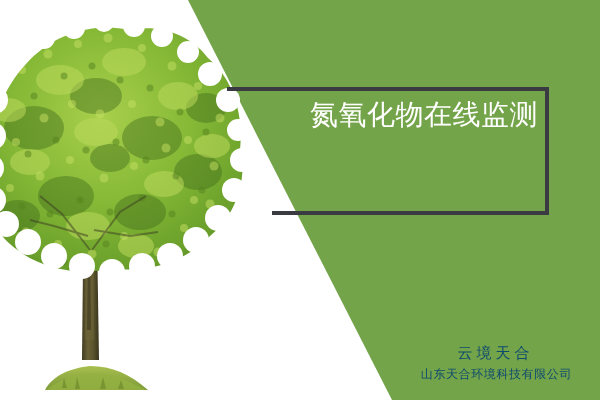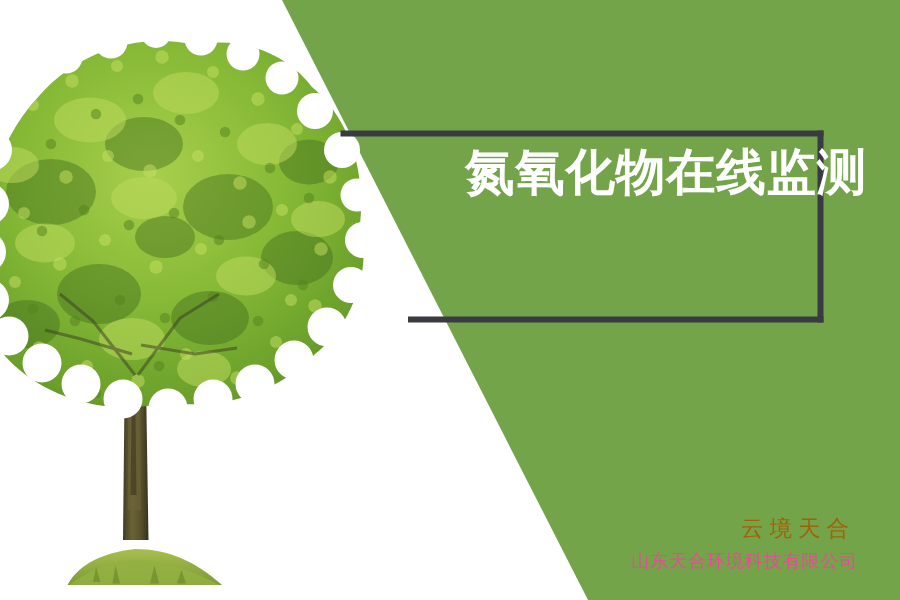--- a/index.html
+++ b/index.html
@@ -72,44 +72,45 @@
   
   .title-block {
     position: absolute;
     left: 310px;
     top: 98px;
     width: 250px;
     z-index: 4;
   }
   .title-line {
     color: #ffffff;
-    font-size: 33px;
-    font-weight: bold;
+    font-size: 28px;
+    font-weight: normal;
     line-height: 34px;
     letter-spacing: 0.5px;
     white-space: nowrap;
   }
 
   
   .brand-block {
     position: absolute;
     right: 28px;
     bottom: 16px;
     text-align: right;
     z-index: 4;
   }
   .brand-name {
-    color: #a16207;
+    color: #0c4a6e;
     font-size: 15px;
     letter-spacing: 4px;
     line-height: 22px;
     padding-right: 2px;
+    text-align: center;
   }
   .brand-company {
-    color: #ec4899;
+    color: #0c4a6e;
     font-size: 12px;
     letter-spacing: 0.6px;
     line-height: 20px;
   }
 </style>
 </head>
 <body>
 
 <div id="slide">
 

